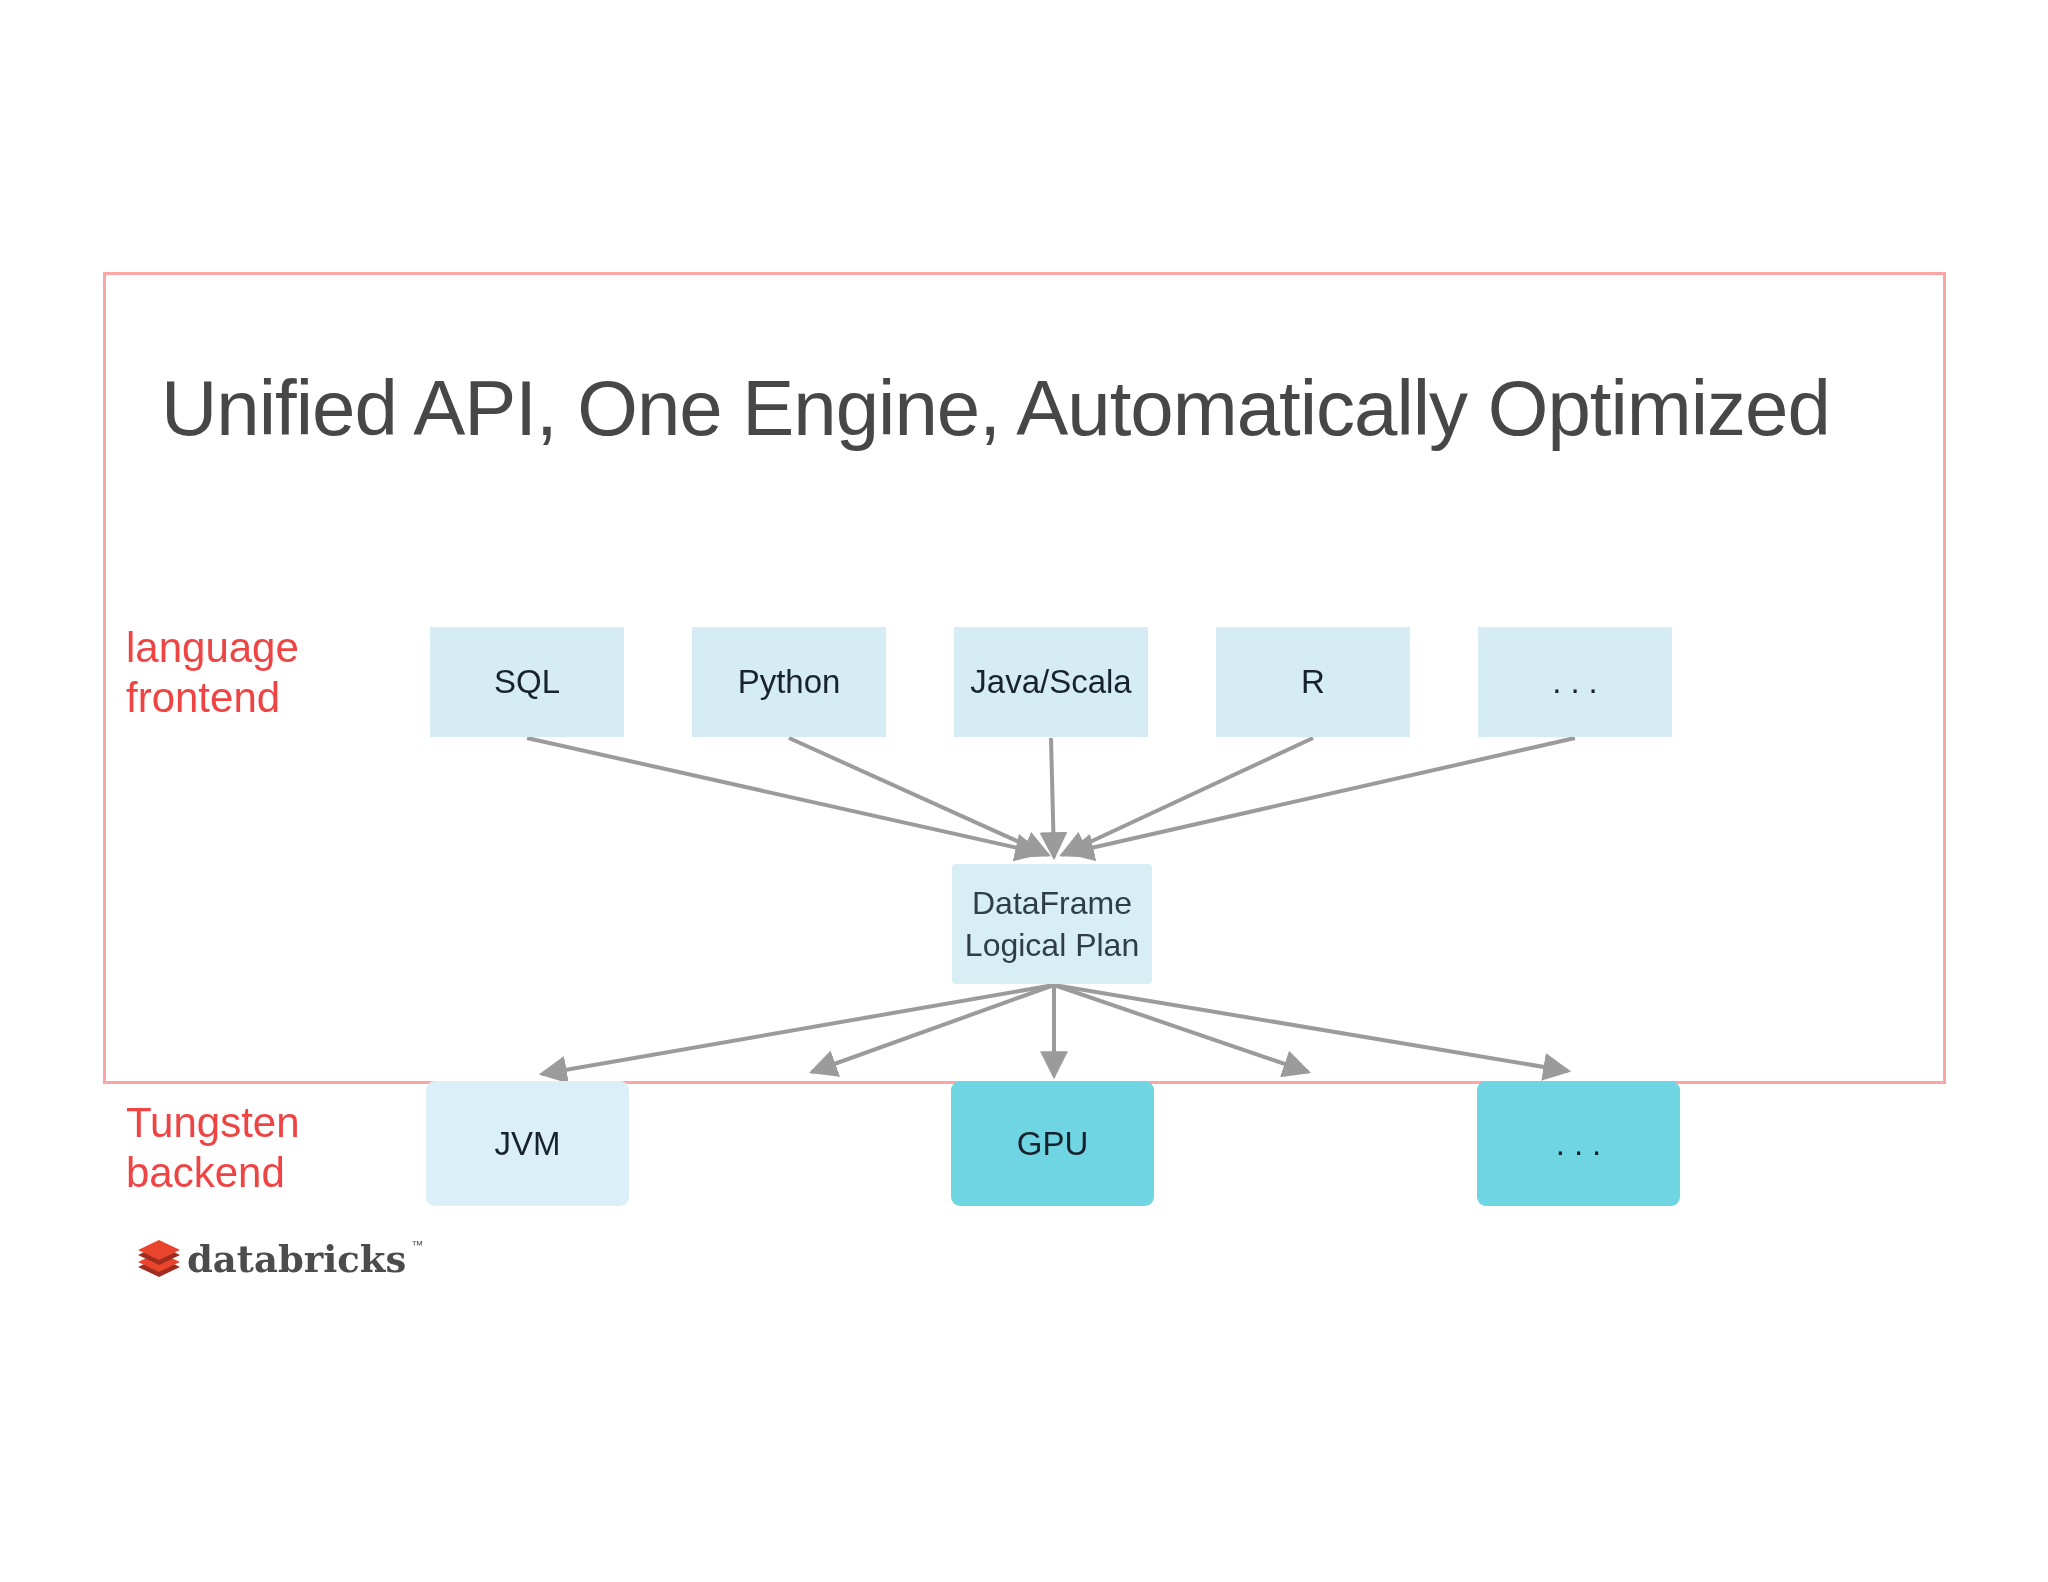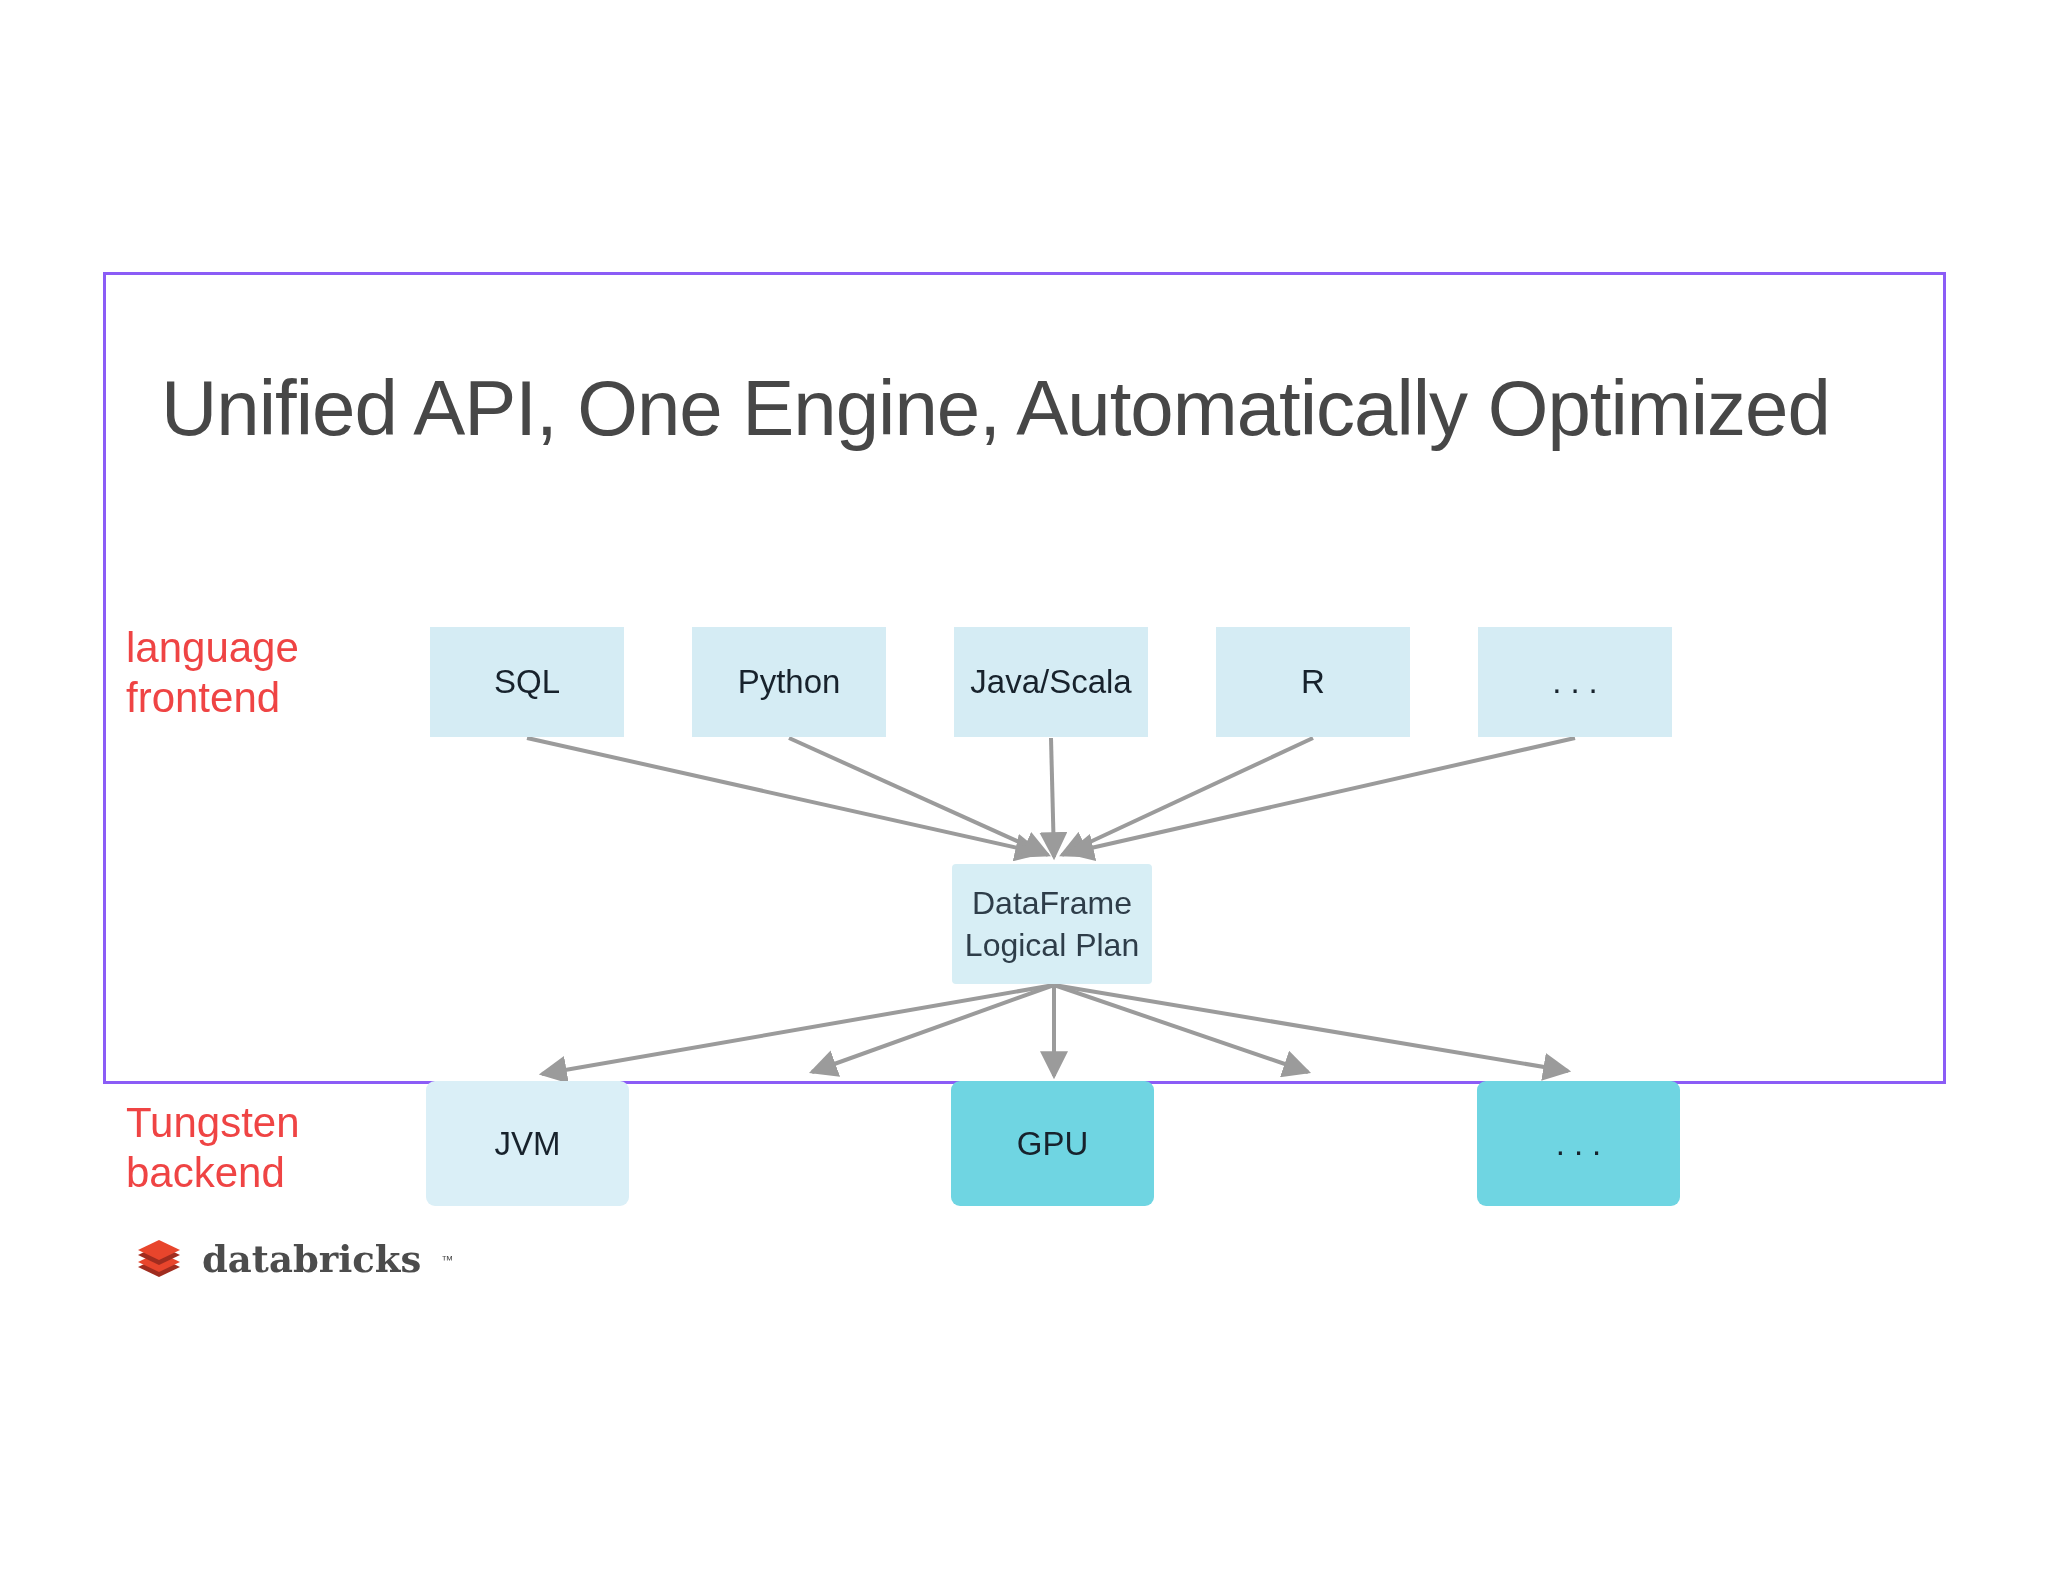--- a/index.html
+++ b/index.html
@@ -8,21 +8,21 @@
     background: #ffffff;
     position: relative;
     overflow: hidden;
     font-family: "Liberation Sans", sans-serif;
   }
   .slide {
     position: absolute;
     left: 103px; top: 272px;
     width: 1843px; height: 812px;
     background: #ffffff;
-    border: 3px solid #8b5cf6;
+    border: 3px solid #fca5a5;
     box-sizing: border-box;
   }
   .title {
     position: absolute;
     left: 55px; top: 88px;
     font-size: 78px;
     font-weight: 400;
     color: #474747;
     letter-spacing: -1px;
     white-space: nowrap;
@@ -72,22 +72,22 @@
   .arrows {
     position: absolute;
     left: 0; top: 0;
     width: 1837px; height: 1028px;
     pointer-events: none;
   }
   .brand {
     position: absolute;
     left: 30px; top: 962px;
     display: flex;
-    align-items: flex-end;
-    gap: 20px;
+    align-items: center;
+    gap: 5px;
   }
   .brand-word {
     font-family: "DejaVu Serif", serif;
     font-size: 37px;
     font-weight: 600;
     color: #4c4c4c;
     letter-spacing: 0px;
   }
   .brand-tm {
     font-size: 12px;

